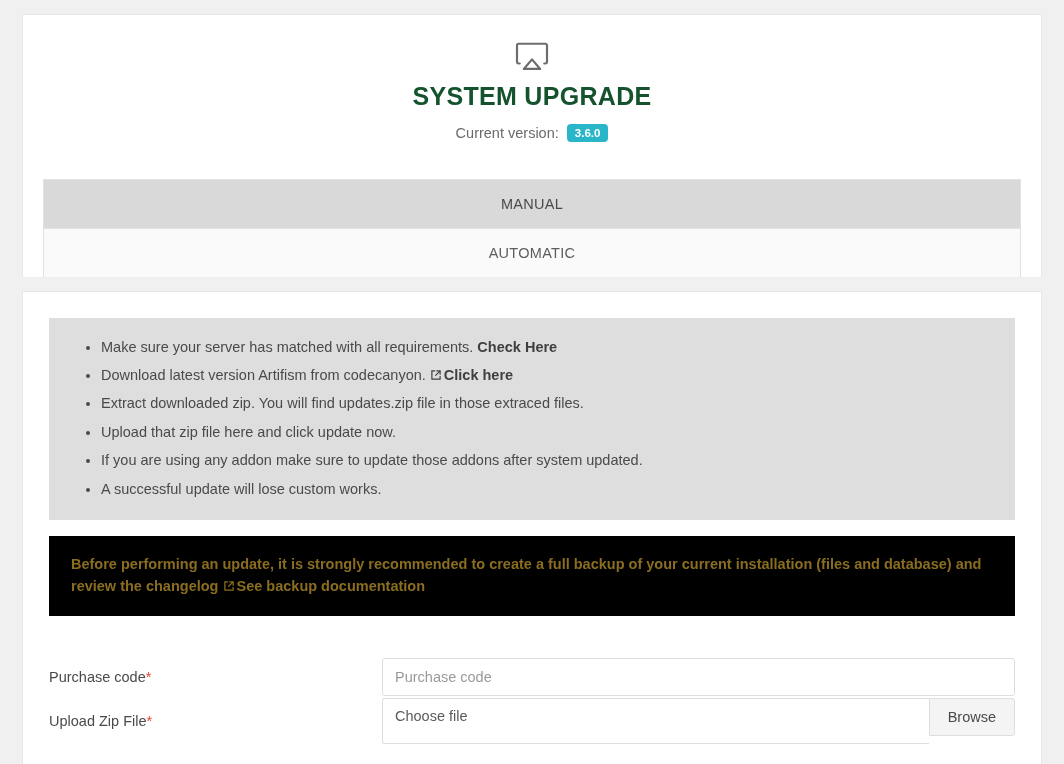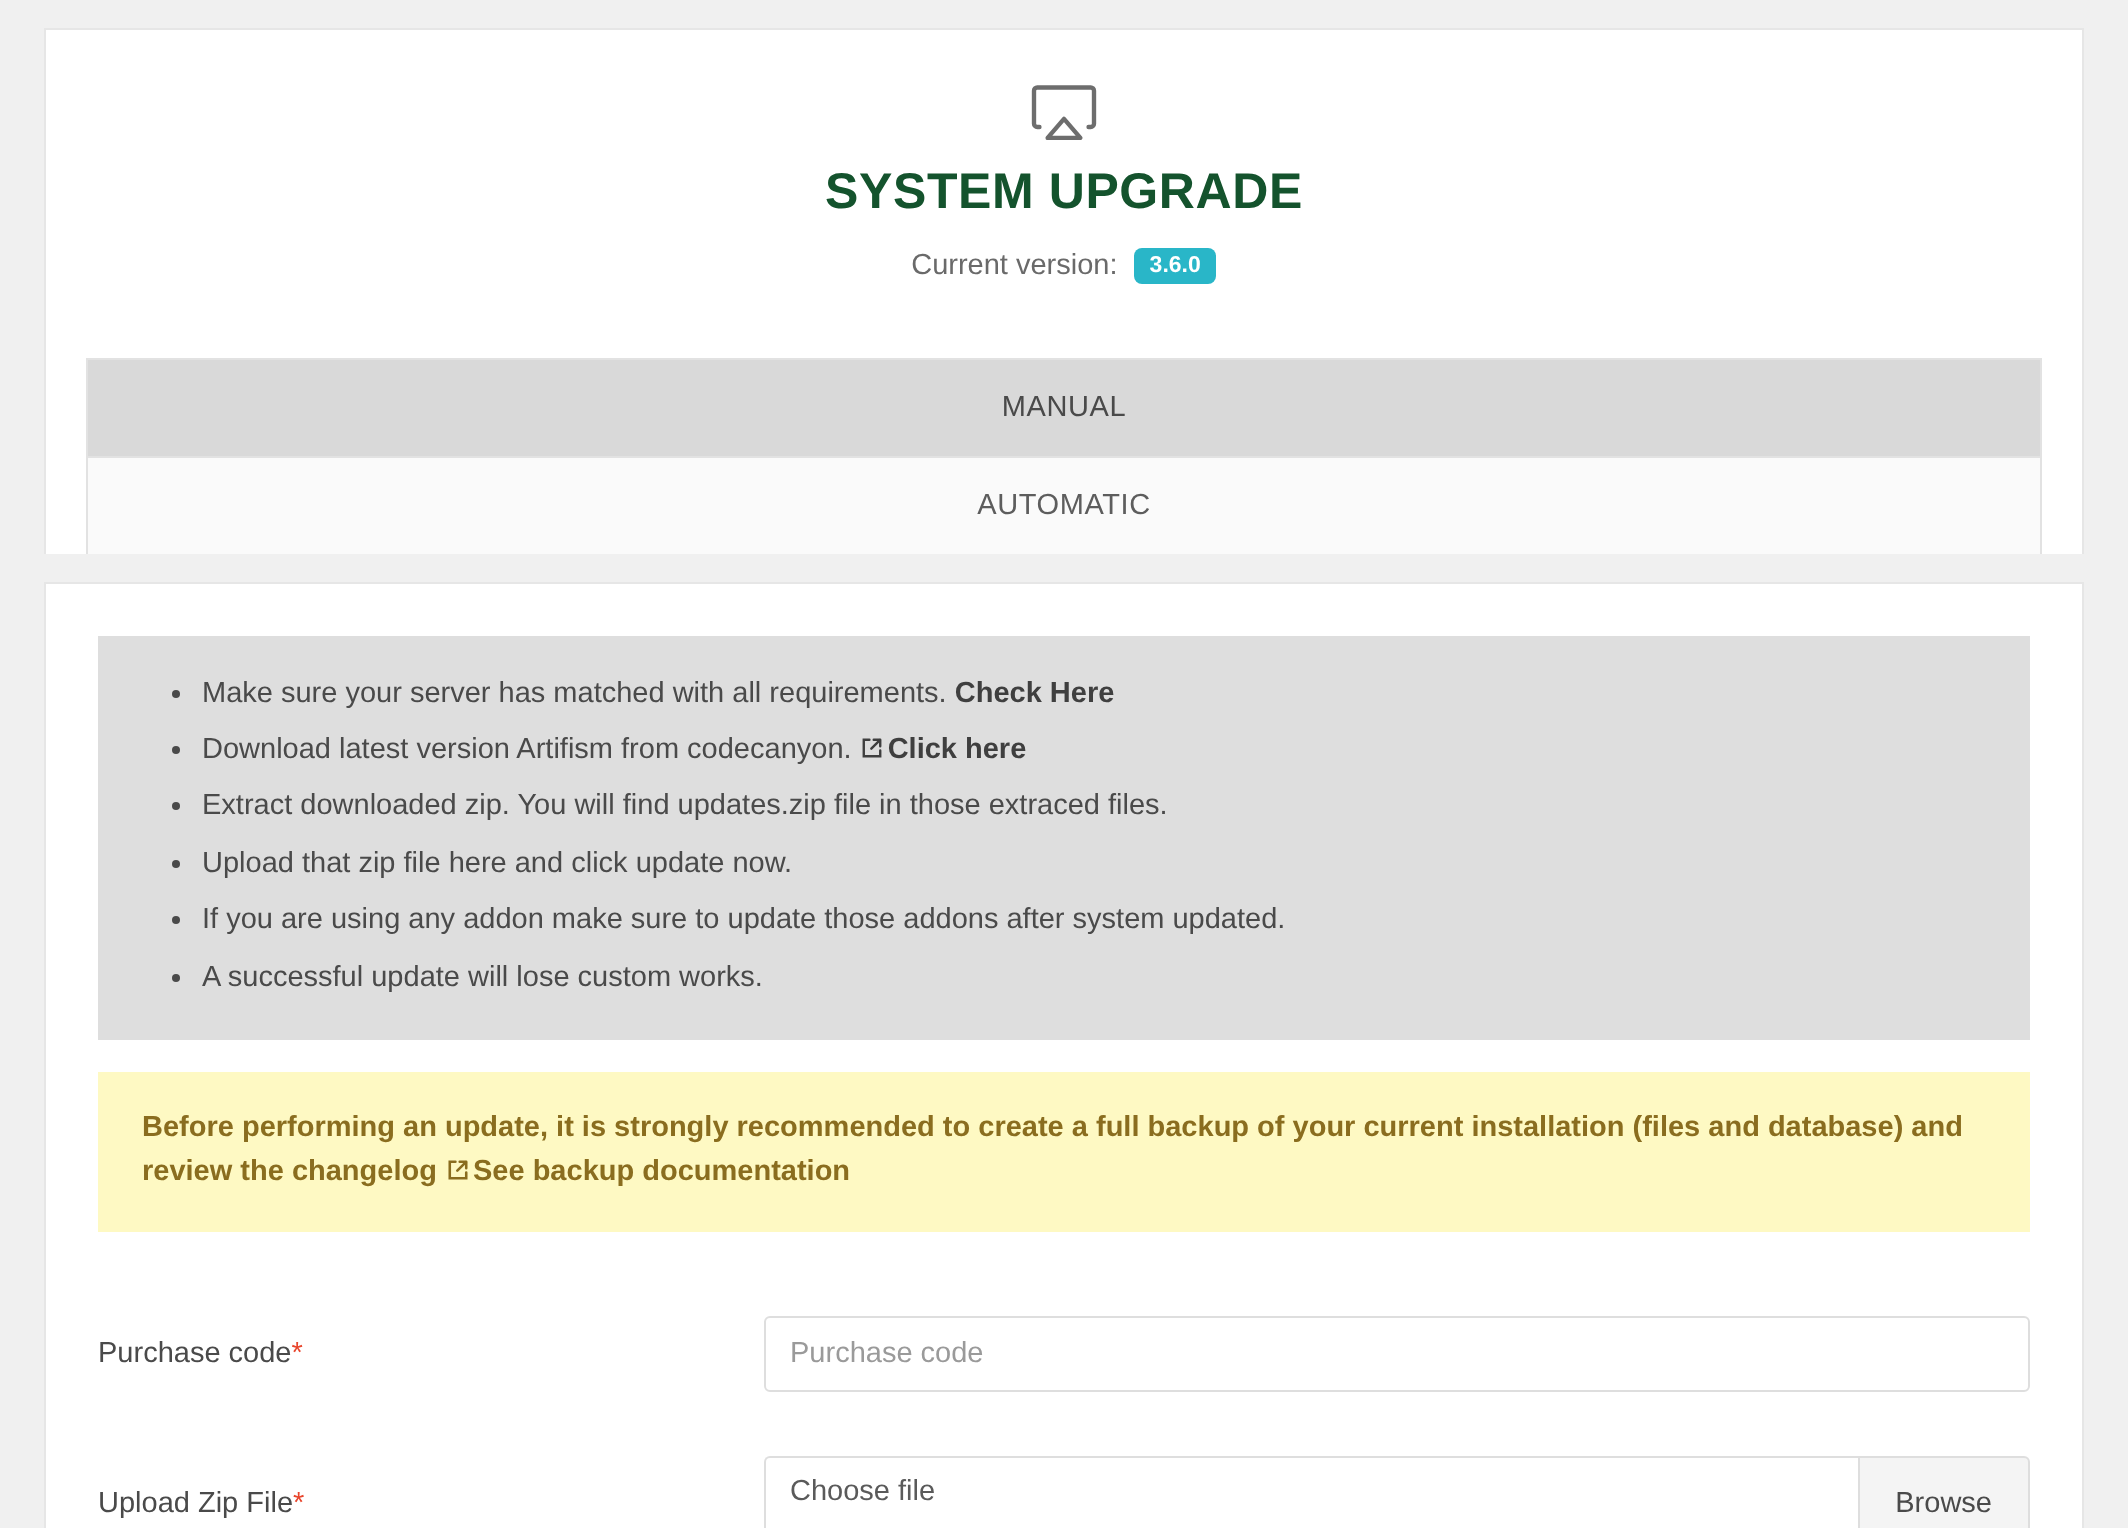--- a/index.html
+++ b/index.html
@@ -115,41 +115,41 @@
     text-decoration: none;
   }
   .ext-icon {
     display: inline-block;
     width: 12px;
     height: 12px;
     vertical-align: -1px;
     margin-right: 2px;
   }
   .warn-box {
-    background: #fef9c3;
+    background: #000000;
     color: #8a6d1f;
     font-weight: bold;
     font-size: 14.5px;
     line-height: 1.5;
     padding: 18px 22px;
     margin-top: 16px;
   }
   .warn-box a {
     color: #8a6d1f;
     text-decoration: none;
     font-weight: bold;
   }
   
   .form {
     margin-top: 42px;
   }
   .form-row {
     display: flex;
     align-items: center;
-    margin-bottom: 32px;
+    margin-bottom: 2px;
     justify-content: center;
   }
   .form-label {
     width: 333px;
     font-size: 14.5px;
     color: #4a4a4a;
     flex: 0 0 333px;
   }
   .req { color: #e8452c; }
   .form-control {
@@ -181,21 +181,21 @@
     border-radius: 3px 0 0 3px;
     padding: 9px 12px;
     font-size: 14.5px;
     color: #5a5a5a;
     background: #fff;
     overflow: hidden;
     white-space: nowrap;
   }
   .browse-btn {
     flex: 0 0 auto;
-    height: 48px;
+    height: 38px;
     padding: 0 18px;
     border: 1px solid #dedede;
     border-radius: 0 3px 3px 0;
     background: #f4f4f4;
     font-size: 14.5px;
     color: #4a4a4a;
     font-family: "Liberation Sans", sans-serif;
     cursor: pointer;
   }
   .actions {

